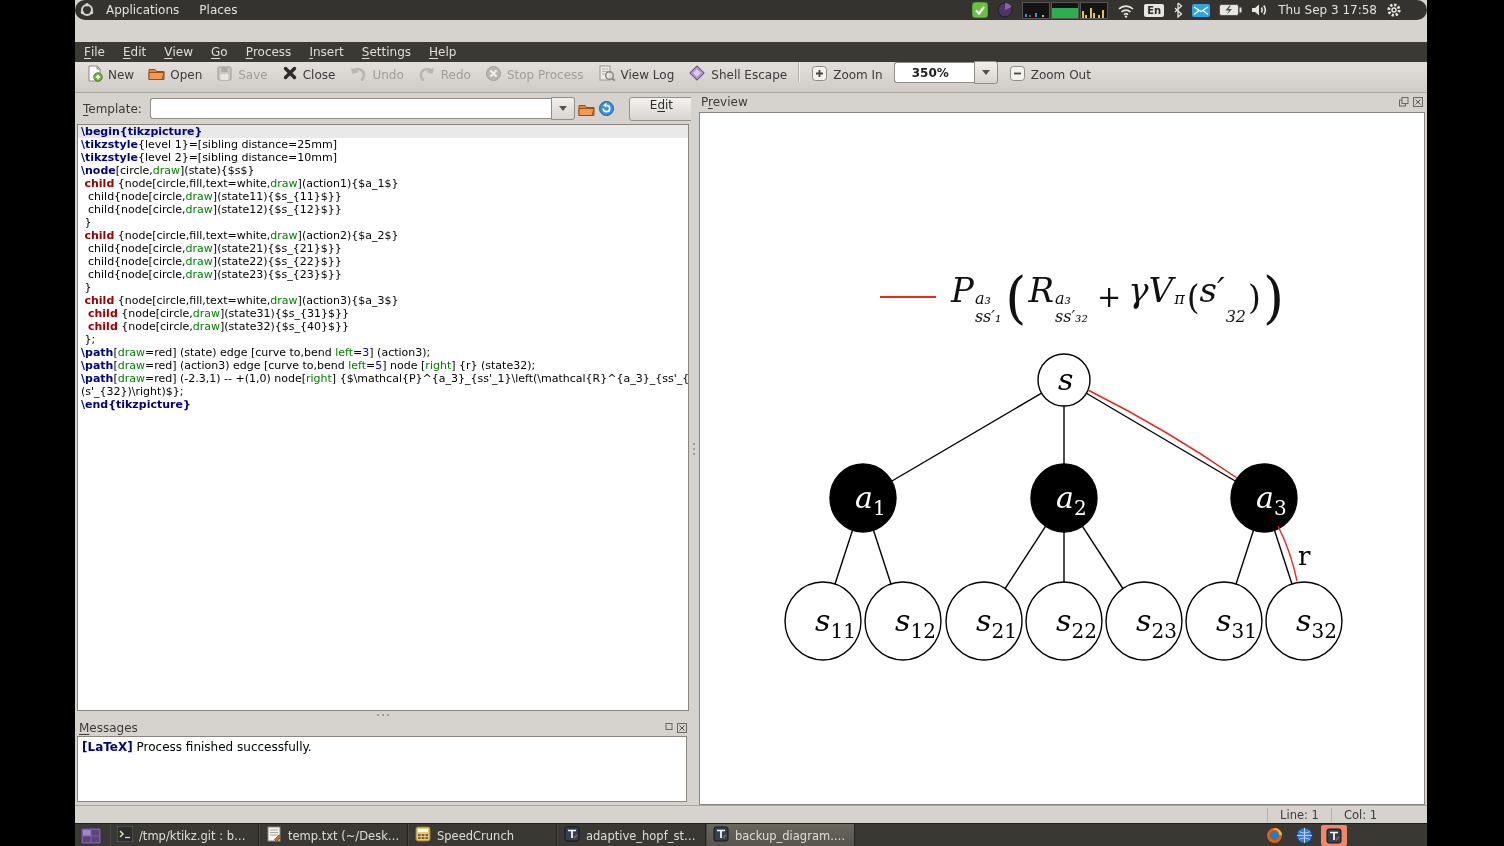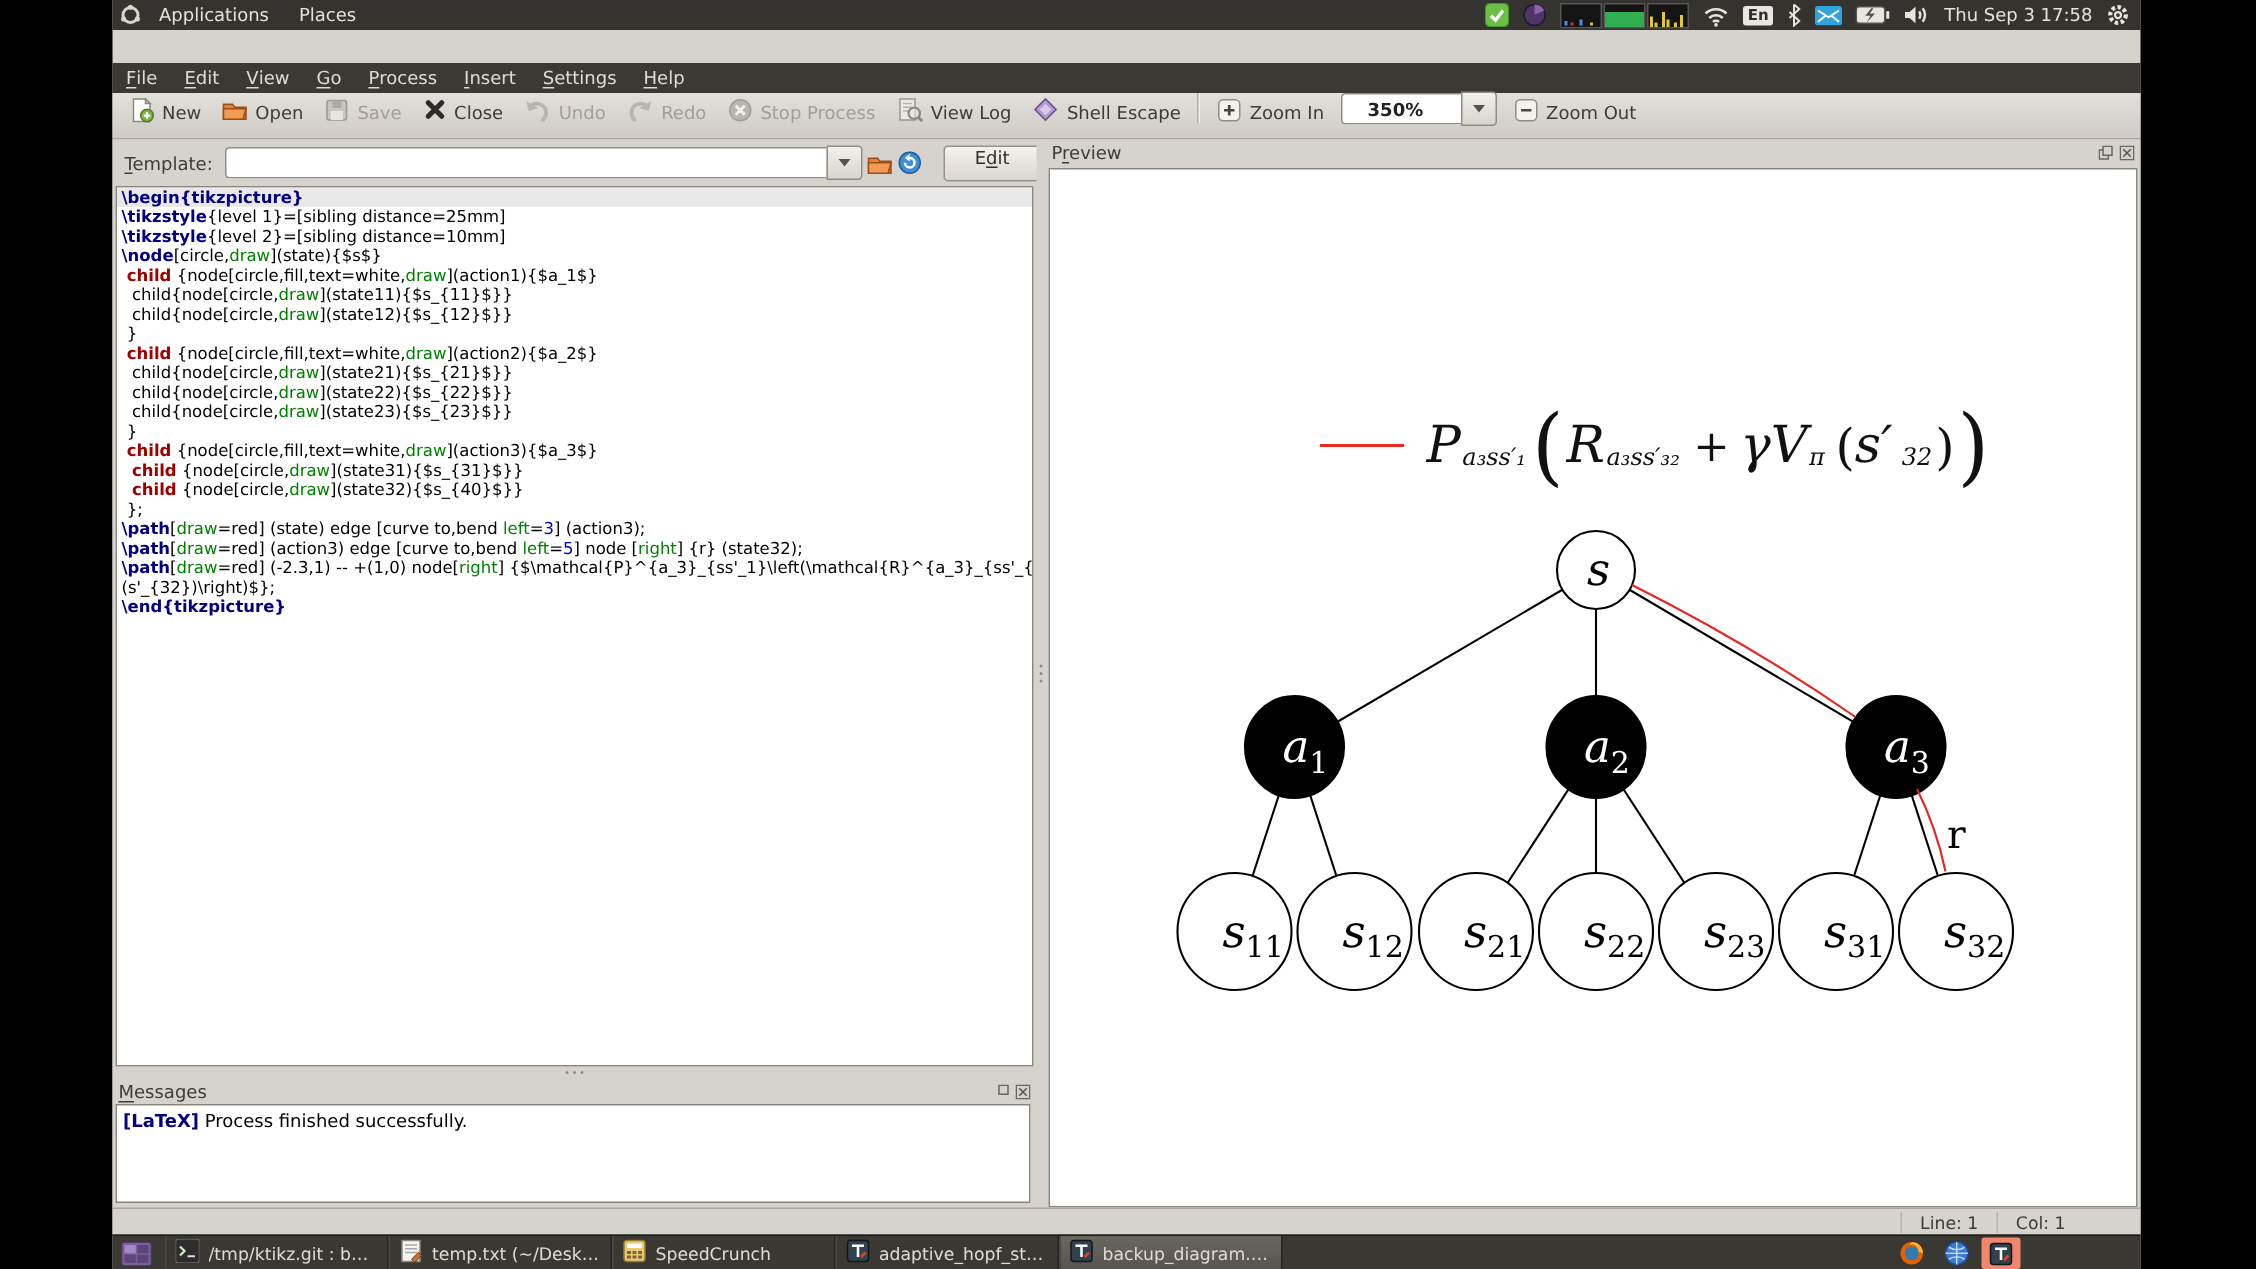--- a/index.html
+++ b/index.html
@@ -1,24 +1,24 @@
 <!DOCTYPE html>
 <html><head>
 <meta charset="utf-8">
 <style>
   html,body{margin:0;padding:0;background:#000;width:1504px;height:846px;overflow:hidden;
     font-family:"DejaVu Sans","Liberation Sans",sans-serif;-webkit-font-smoothing:antialiased;}
   .desktop{position:absolute;left:75px;top:0;width:1352px;height:846px;background:#d6d2cd;}
 
   
   .top-panel{position:absolute;left:0;top:0;width:100%;height:20px;background:#343330;
-    display:flex;align-items:center;color:#e6e2da;font-size:12px;}
+    display:flex;align-items:center;color:#e6e2da;font-size:12px;border-radius:10px;}
   .tp-left{display:flex;align-items:center;gap:4px;padding-left:5px;}
   .tp-menu{padding:0 8px;height:20px;display:flex;align-items:center;}
-  .tp-right{margin-left:auto;display:flex;align-items:center;gap:9px;padding-right:7px;}
+  .tp-right{margin-left:auto;display:flex;align-items:center;gap:9px;padding-right:25px;}
   .tray-ic{display:flex;align-items:center;}
   .mon-cell{width:26px;height:15px;background:#141414;border:1px solid #555;position:relative;overflow:hidden;}
   .clock-txt{white-space:nowrap;}
   .kb-box{background:#e8e6e2;color:#2e2d29;font-size:10px;font-weight:bold;border-radius:2px;
     padding:1px 3px;line-height:11px;}
 
   
   .titlebar{position:absolute;left:0;top:20px;width:100%;height:22px;
     background:linear-gradient(#4a4843,#3a3934);border-bottom:1px solid #2b2a26;
     display:flex;align-items:center;}
@@ -93,21 +93,21 @@
 
   .preview-header{position:absolute;left:0;top:0;width:730px;}
   .preview-body{position:absolute;left:2px;top:19px;width:724px;height:691px;background:#fff;
     border:1px solid #8a867f;overflow:hidden;}
 
   
   .formula{position:absolute;left:180px;top:148px;height:72px;display:flex;align-items:center;
     color:#111;font-family:"DejaVu Serif","Liberation Serif",serif;}
   .formula-rule{width:56px;height:2px;background:#ea2a1f;margin-right:15px;}
   .mbase{font-size:34px;font-style:italic;}
-  .mtok{display:inline-flex;flex-direction:row;justify-content:center;margin:0 2px 0 1px;
+  .mtok{display:inline-flex;flex-direction:column;justify-content:center;margin:0 2px 0 1px;
     font-size:16px;font-style:italic;line-height:1.1;transform:translateY(2px);}
   .mtok span{display:block;min-height:17px;}
   .mop{font-size:29px;margin:0 7px;}
   .mparen{font-size:54px;font-style:normal;transform:scaleY(1.05);margin:0 2px;font-weight:400;}
   .minner{font-size:33px;font-style:normal;}
 
   
   .statusbar{position:absolute;left:0;top:805px;width:100%;height:18px;background:#d6d2cd;
     border-top:1px solid #aaa69f;display:flex;align-items:center;justify-content:flex-end;
     font-size:11.5px;color:#3b3b3b;box-sizing:border-box;padding-right:38px;}

